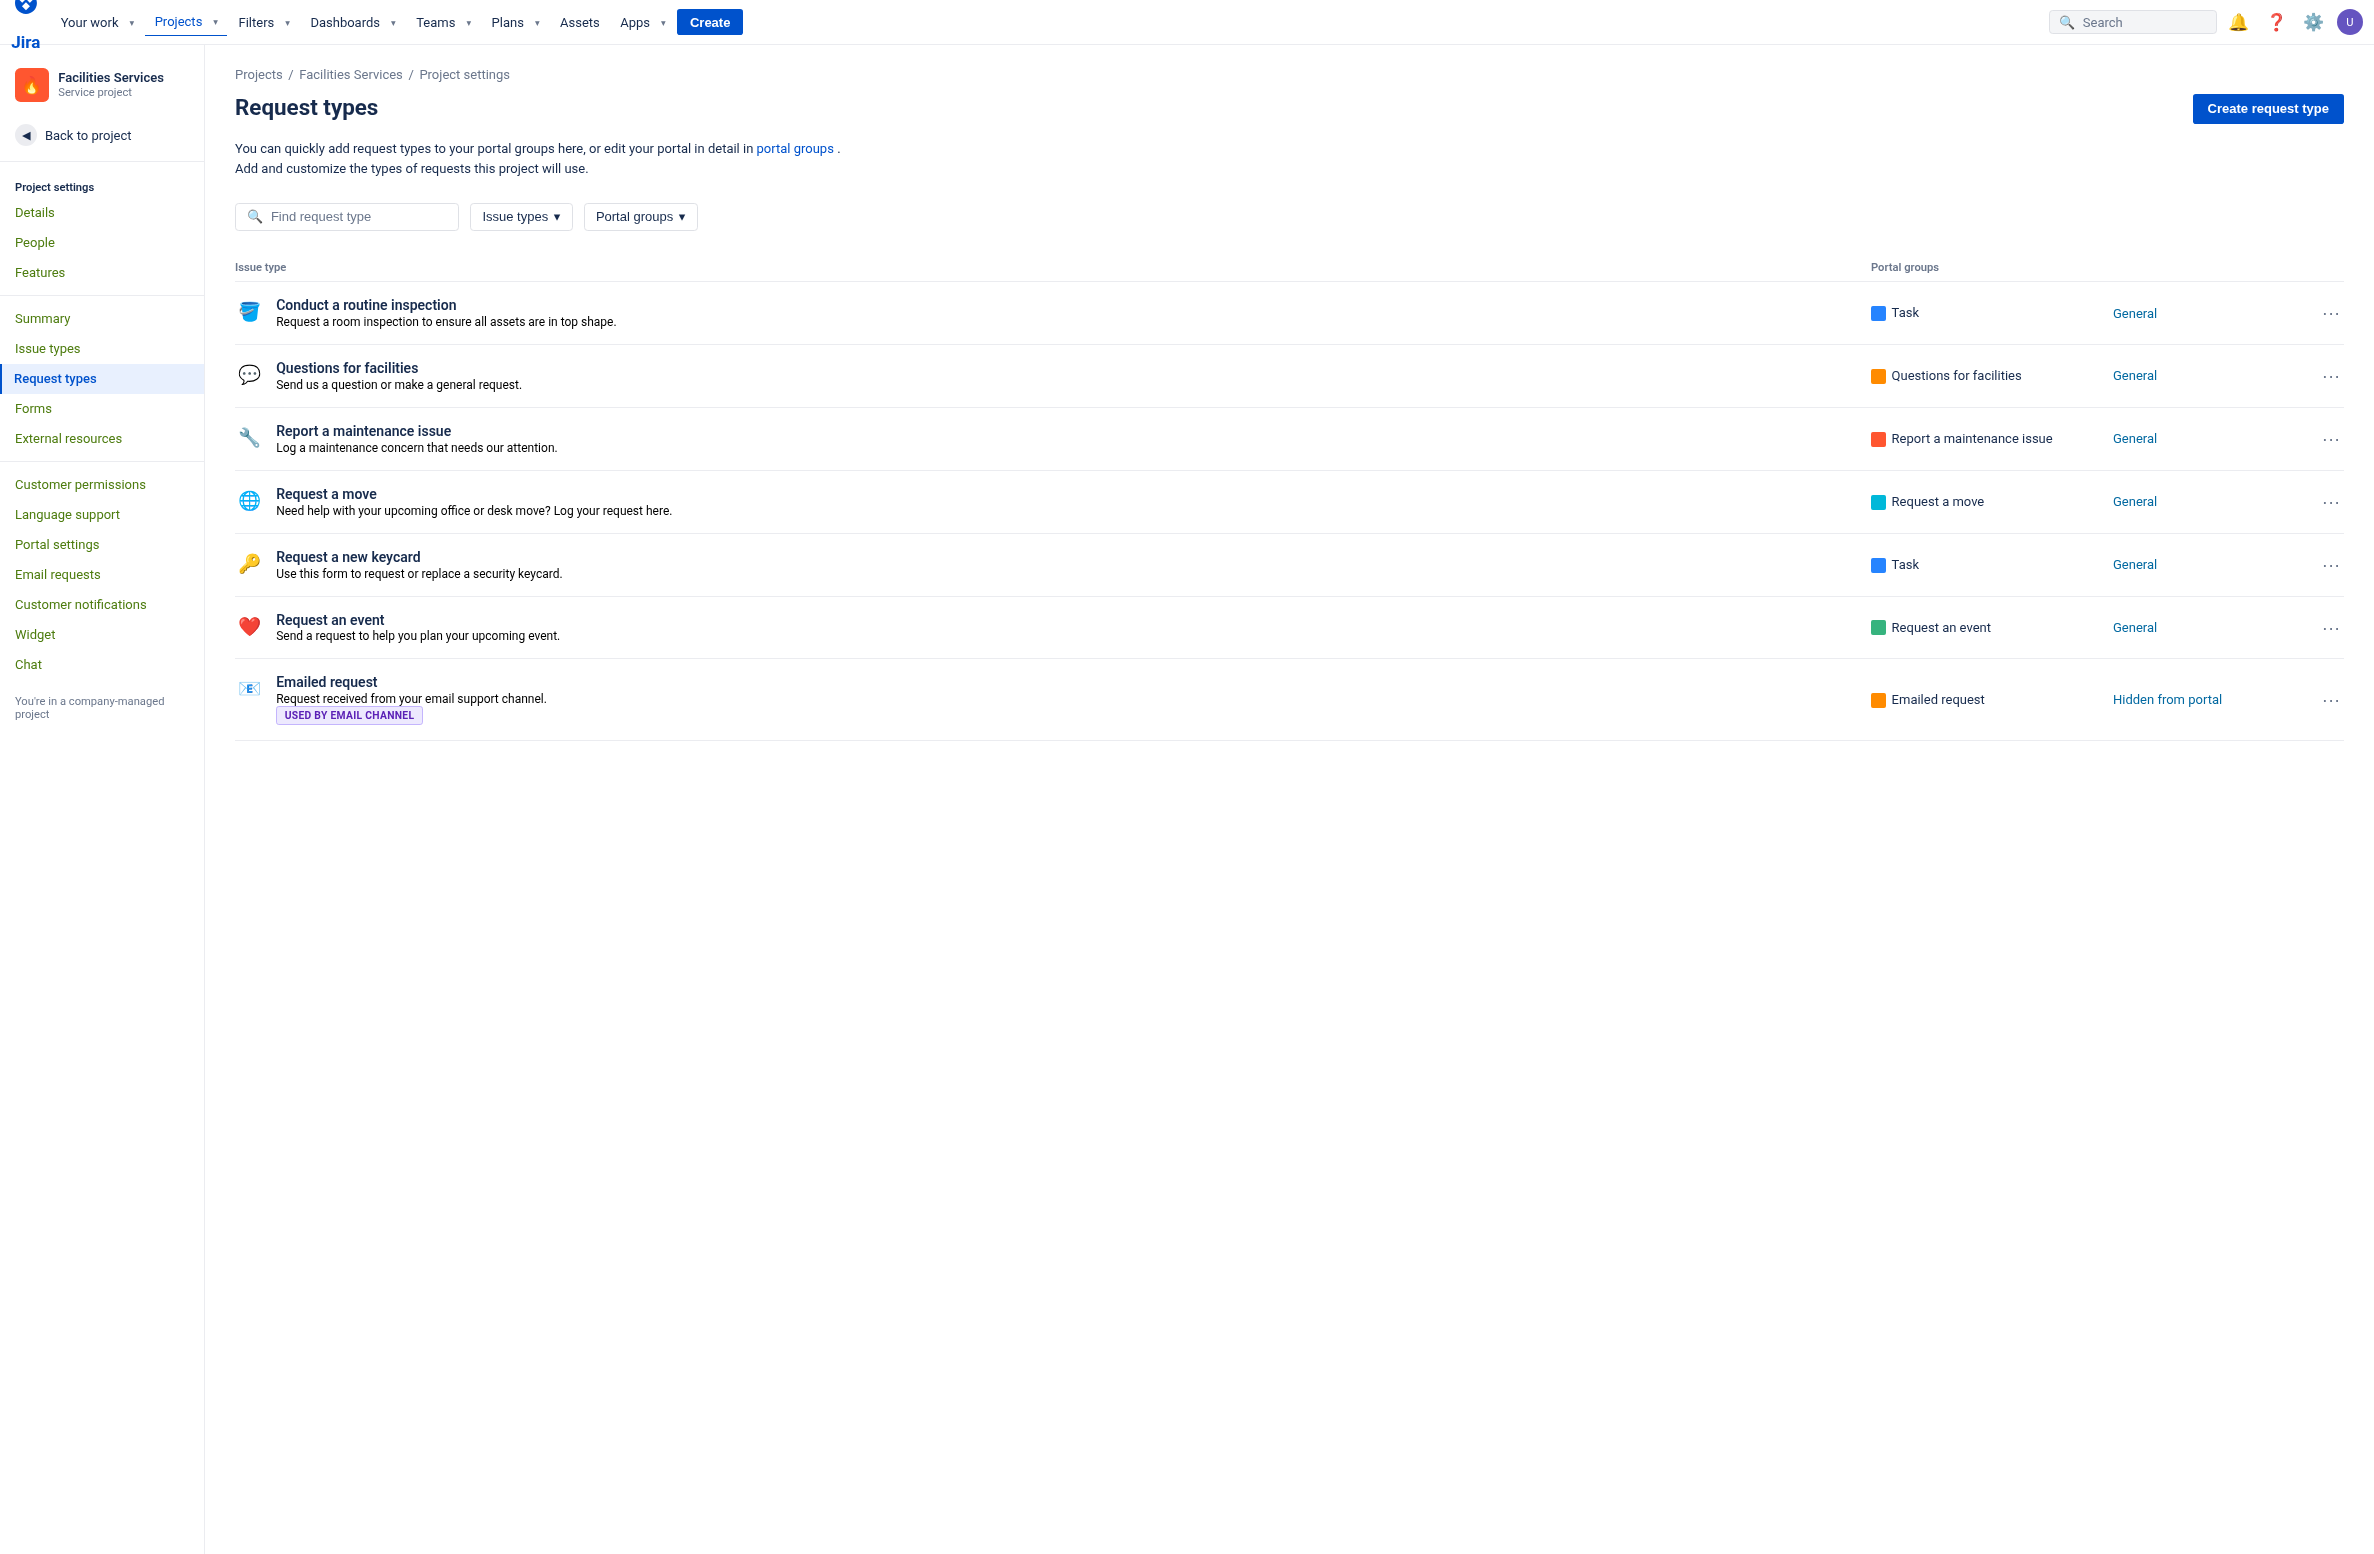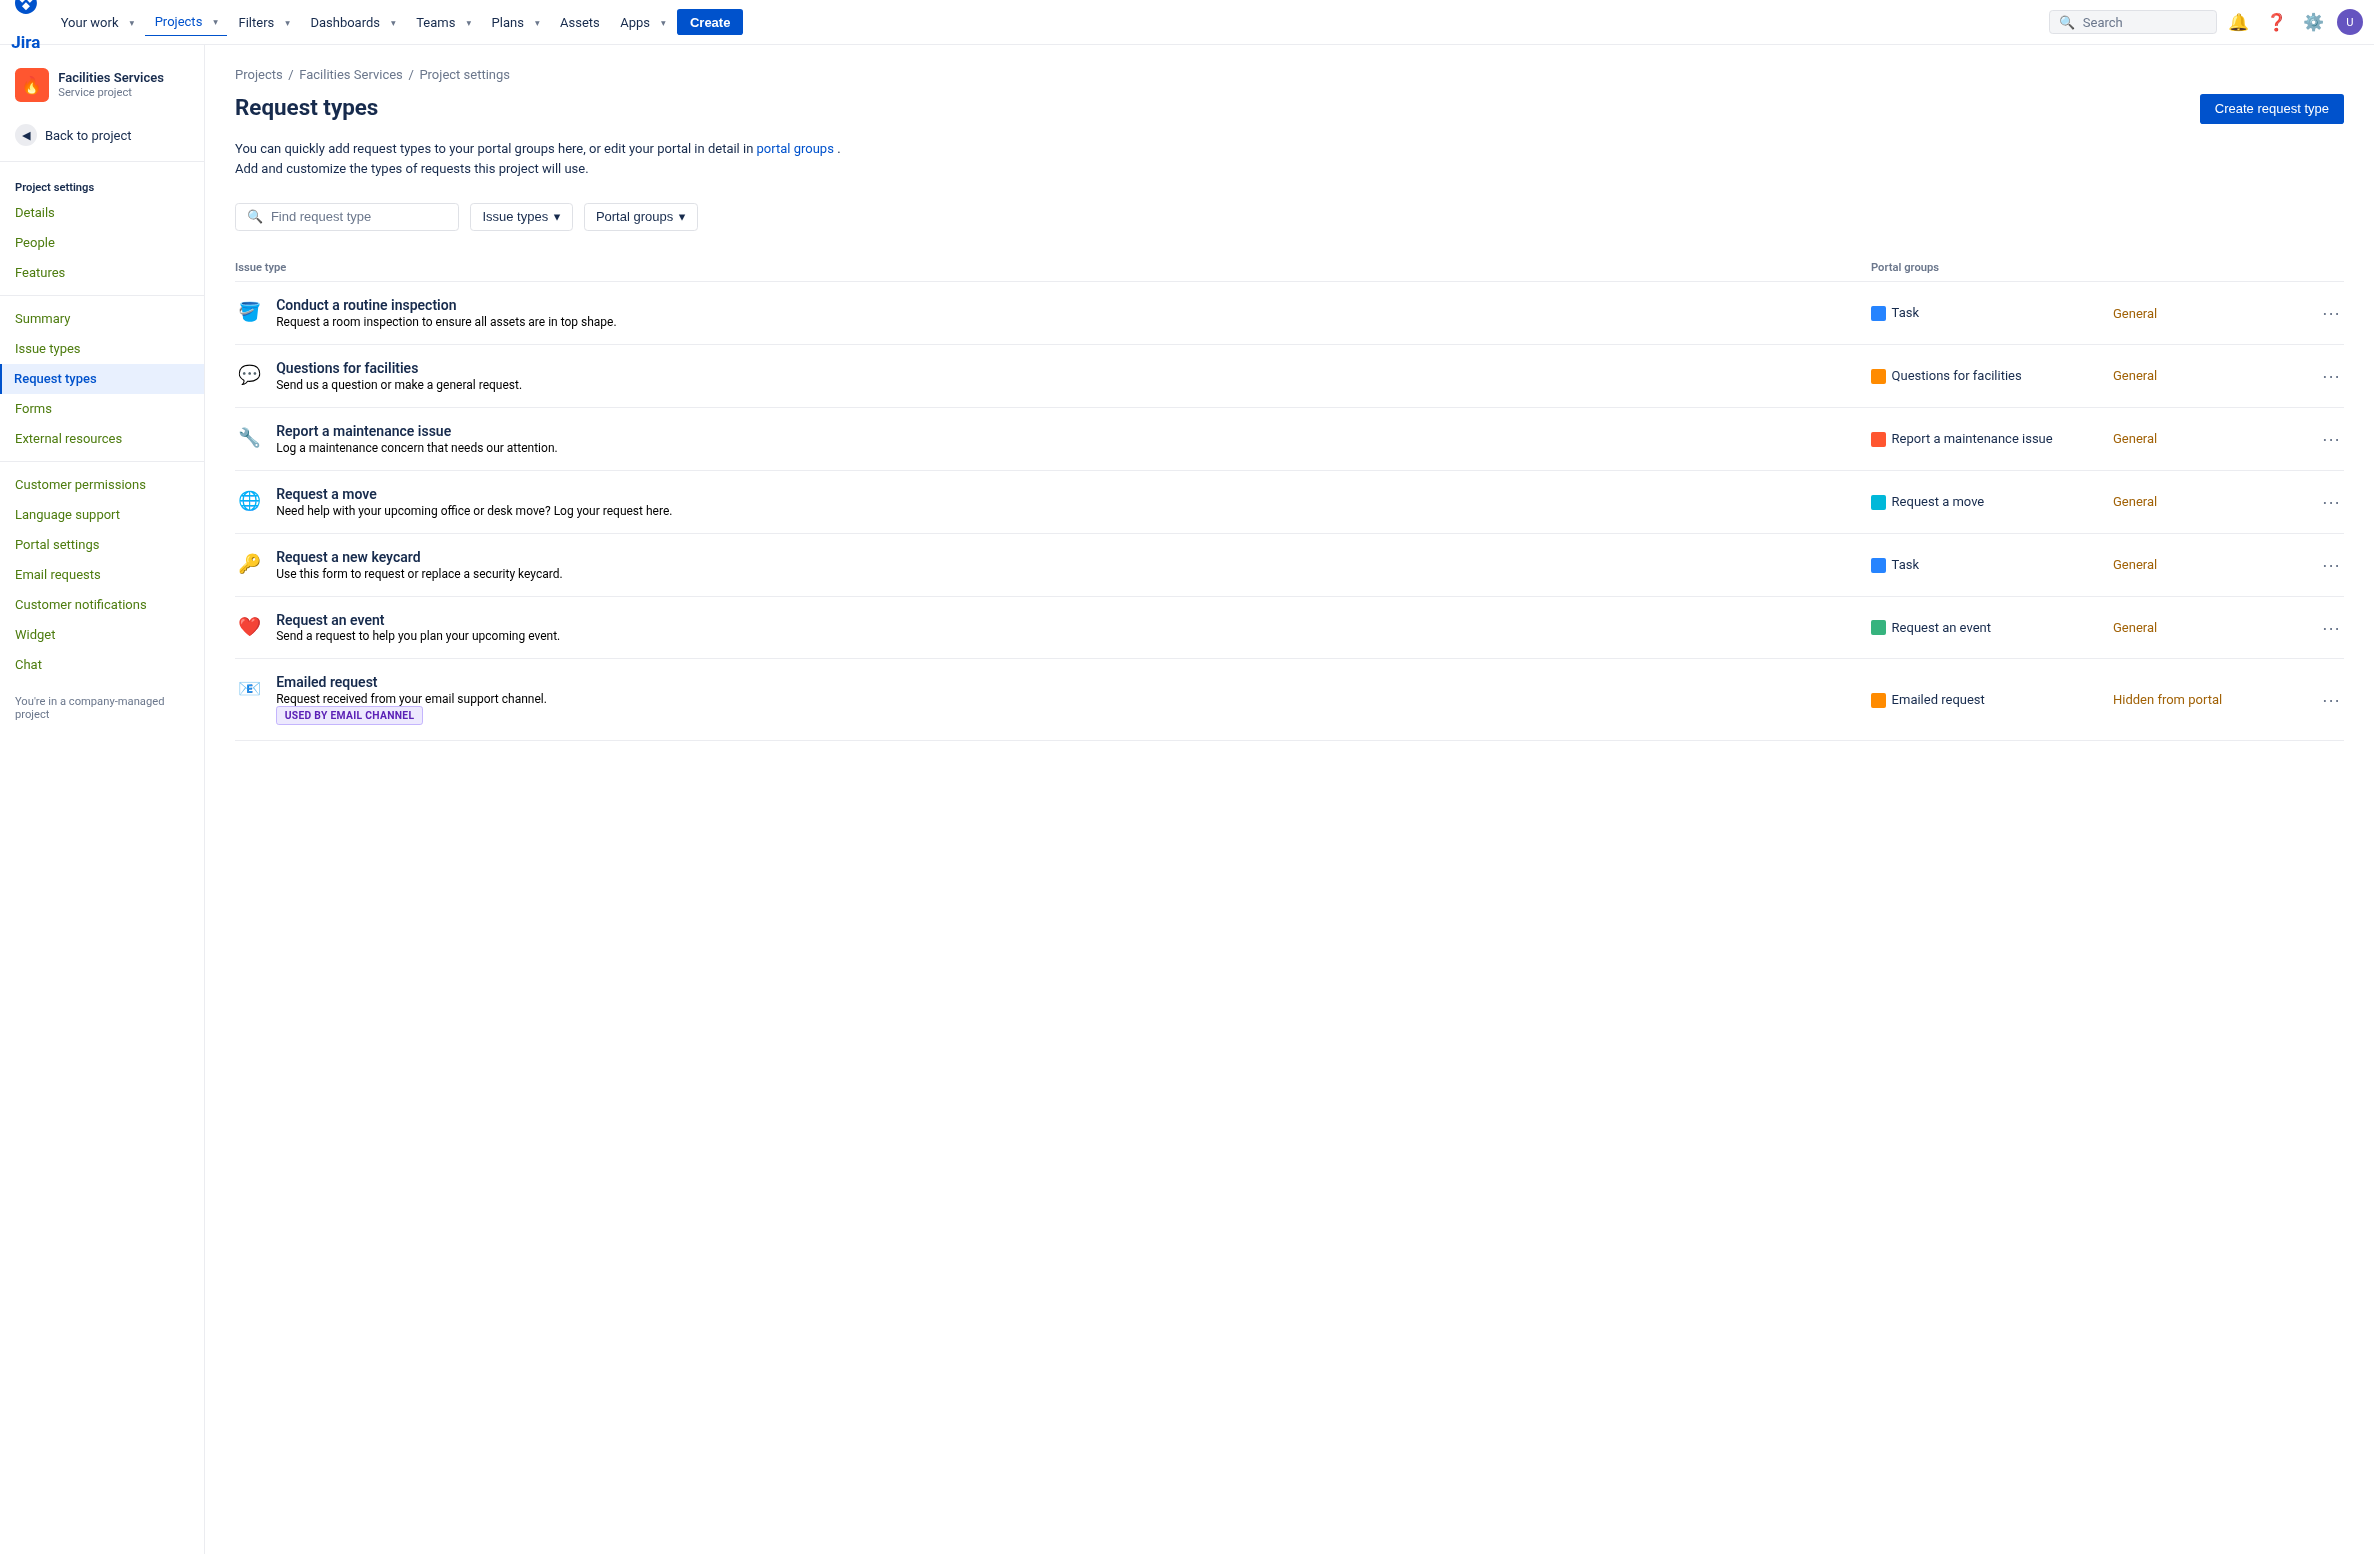--- a/index.html
+++ b/index.html
@@ -72,21 +72,21 @@
     
     .breadcrumb { display: flex; align-items: center; gap: 5.6px; font-size: 13px; color: #6b778c; margin-bottom: 11.2px; }
     .breadcrumb a { color: #6b778c; text-decoration: none; }
     .breadcrumb-sep { color: #6b778c; }
 
     
     .page-header { display: flex; align-items: flex-start; justify-content: space-between; margin-bottom: 15px; }
     .page-title { font-size: 22.4px; font-weight: 700; color: #172b4d; }
     .create-btn {
       background: #0052cc; color: #fff; border: none; border-radius: 2.8px;
-      padding: 7.5px 15px; font-size: 13px; font-weight: 400; cursor: pointer; white-space: nowrap;
+      padding: 7.5px 15px; font-size: 13px; font-weight: 700; cursor: pointer; white-space: nowrap;
     }
 
     
     .page-desc { font-size: 13px; color: #172b4d; line-height: 1.6; margin-bottom: 22.4px; }
     .page-desc a { color: #0052cc; text-decoration: none; }
 
     
     .filter-row { display: flex; align-items: center; gap: 11.2px; margin-bottom: 22.4px; }
     .search-input-wrap {
       display: flex; align-items: center; border: 1.9px solid #dfe1e6; border-radius: 3.7px;
@@ -111,21 +111,21 @@
       display: grid; grid-template-columns: 1fr 242px 186px 45px;
       padding: 15px 0; border-bottom: 0.9px solid #ebecf0; align-items: center;
     }
     .rt-name-col { display: flex; align-items: flex-start; gap: 11.2px; }
     .rt-icon { width: 30px; height: 30px; flex-shrink: 0; display: flex; align-items: center; justify-content: center; font-size: 18.6px; }
     .rt-info { }
     .rt-name { font-size: 14px; font-weight: 600; color: #172b4d; margin-bottom: 1.9px; }
     .rt-desc { font-size: 12px; color: #000000; }
     .issue-type-col { display: flex; align-items: flex-start; gap: 5.6px; font-size: 13px; color: #172b4d; }
     .issue-type-icon { width: 15px; height: 15px; border-radius: 1.9px; flex-shrink: 0; margin-top: 1.9px; }
-    .portal-groups-col { font-size: 13px; color: #a16207; }
+    .portal-groups-col { font-size: 13px; color: #0369a1; }
     .actions-col { display: flex; justify-content: flex-end; }
     .more-btn { background: none; border: none; cursor: pointer; color: #6b778c; font-size: 18.6px; padding: 3.7px; border-radius: 2.8px; }
 
     
     .section-label { font-size: 12px; color: #6b778c; padding: 15px 0 7.5px; font-weight: 400; }
 
     
     .badge {
       display: inline-block; padding: 1.9px 7.5px; border-radius: 2.8px;
       font-size: 10.3px; font-weight: 700; text-transform: uppercase; letter-spacing: 0.3px;

